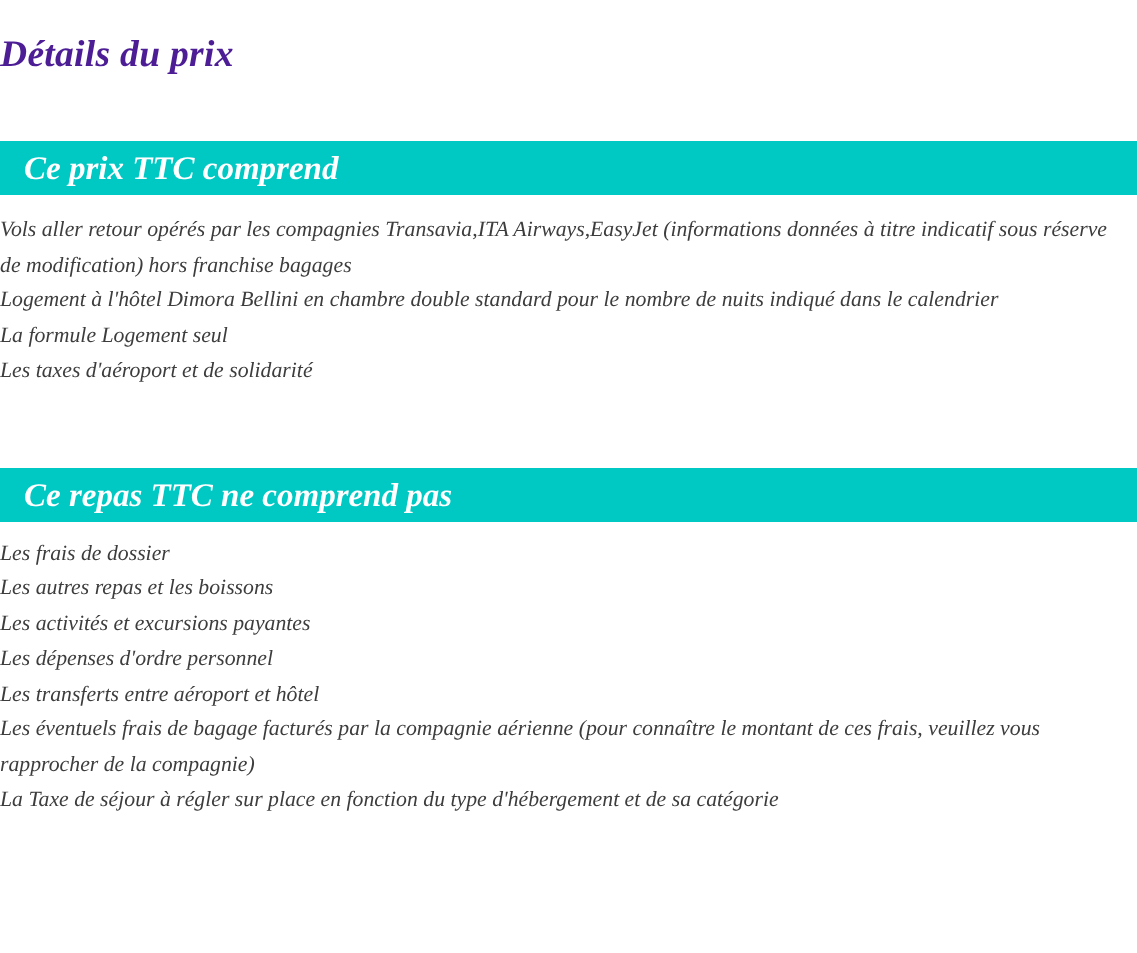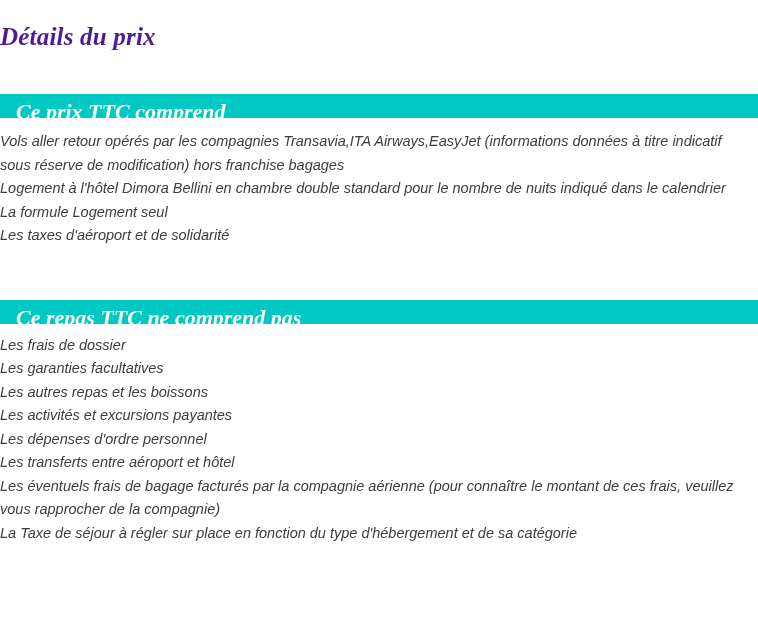--- a/index.html
+++ b/index.html
@@ -40,33 +40,33 @@
     margin-top: 52px;
   }
   .section-header {
     background: #00c9c4;
     color: #ffffff;
     font-family: "Liberation Serif", serif;
     font-style: italic;
     font-weight: bold;
     font-size: 22px;
     line-height: 36px;
-    height: 24px;
+    height: 36px;
     padding: 0 0 0 16px;
     box-sizing: border-box;
     width: 758px;
   }
   .section-body {
     padding: 0;
     margin: 0;
     list-style: none;
   }
   .section-body li {
     color: #3d3d3d;
-    font-family: Liberation Sans, sans-serif;
+    font-family: Liberation Serif, serif;
     font-style: italic;
     font-size: 14.5px;
     line-height: 23.5px;
     padding: 0;
     margin: 0;
   }
   .section-included .section-body {
     padding-top: 12px;
   }
   .section-excluded .section-body {
@@ -93,21 +93,20 @@
       <li>Logement à l'hôtel Dimora Bellini en chambre double standard pour le nombre de nuits indiqué dans le calendrier</li>
       <li>La formule Logement seul</li>
       <li>Les taxes d'aéroport et de solidarité</li>
     </ul>
   </div>
 
   <div class="section section-excluded">
     <div class="section-header">Ce repas TTC ne comprend pas</div>
     <ul class="section-body">
       <li>Les frais de dossier</li>
-      <li>Les garanties facultatives</li>
       <li>Les autres repas et les boissons</li>
       <li>Les activités et excursions payantes</li>
       <li>Les dépenses d'ordre personnel</li>
       <li>Les transferts entre aéroport et hôtel</li>
       <li>Les éventuels frais de bagage facturés par la compagnie aérienne (pour connaître le montant de ces frais, veuillez vous rapprocher de la compagnie)</li>
       <li>La Taxe de séjour à régler sur place en fonction du type d'hébergement et de sa catégorie</li>
     </ul>
   </div>
 
 </div>

